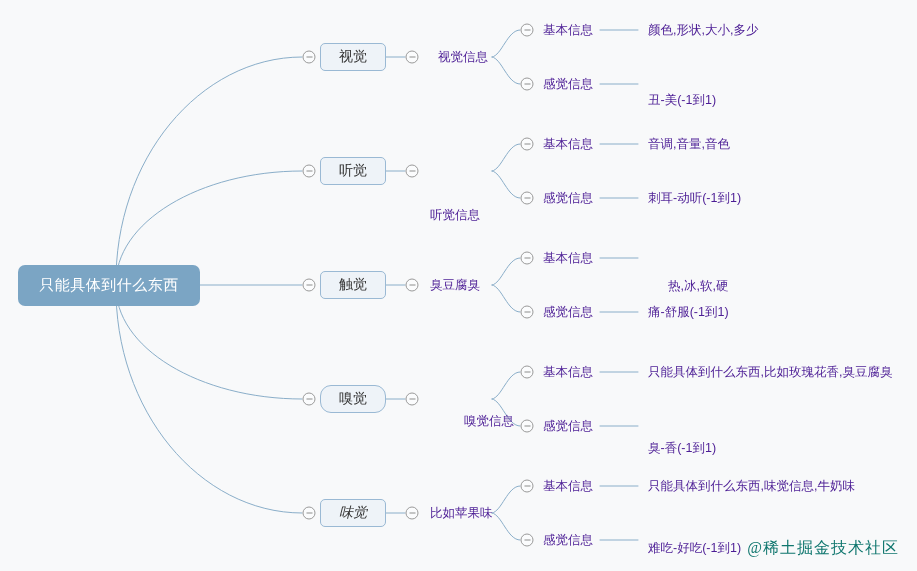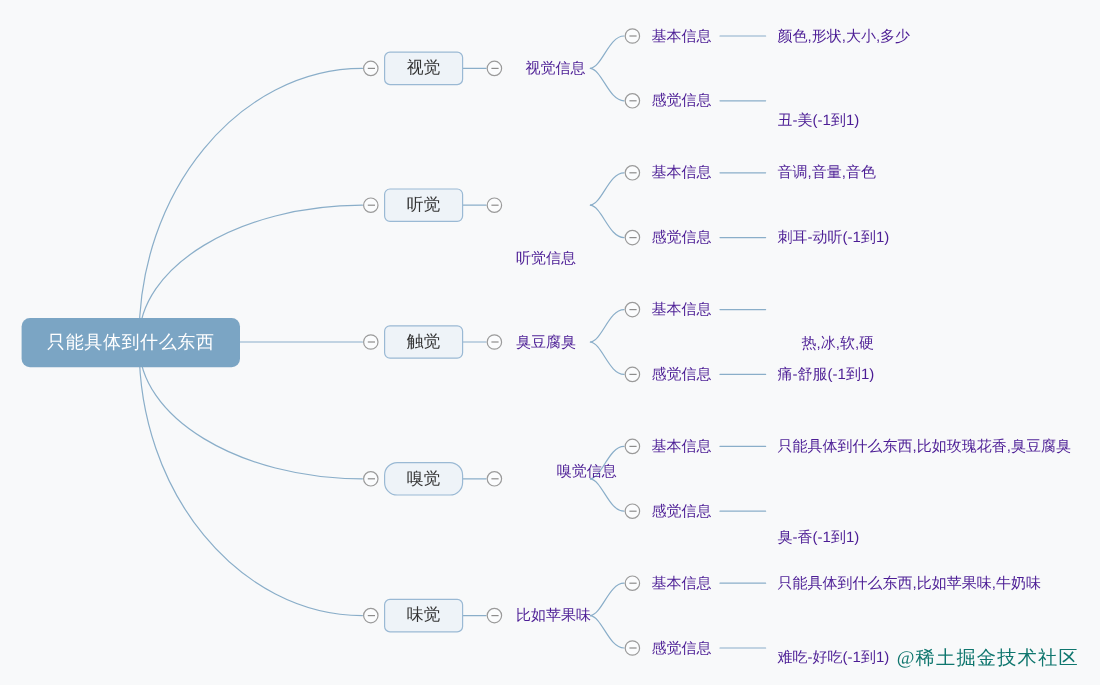--- a/index.html
+++ b/index.html
@@ -184,34 +184,34 @@
         <div class="text-node sub" style="left: 430px; top: 285px;">臭豆腐臭</div>
         <div class="toggle" style="left: 527px; top: 258px;"></div>
         <div class="text-node leaf" style="left: 543px; top: 258px;">基本信息</div>
         <div class="text-node leaf" style="left: 668px; top: 258px; margin-top: 28px;">热,冰,软,硬</div>
         <div class="toggle" style="left: 527px; top: 312px;"></div>
         <div class="text-node leaf" style="left: 543px; top: 312px;">感觉信息</div>
         <div class="text-node leaf" style="left: 648px; top: 312px;">痛-舒服(-1到1)</div>
         <div class="toggle" style="left: 309px; top: 399px;"></div>
         <div class="branch-node" style="left: 320px; top: 385px; border-radius: 11px;">嗅觉</div>
         <div class="toggle" style="left: 412px; top: 399px;"></div>
-        <div class="text-node sub" style="left: 430px; top: 393px; padding-left: 34px;">嗅觉信息</div>
+        <div class="text-node sub" style="left: 430px; top: 421px; padding-left: 34px;">嗅觉信息</div>
         <div class="toggle" style="left: 527px; top: 372px;"></div>
         <div class="text-node leaf" style="left: 543px; top: 372px;">基本信息</div>
         <div class="text-node leaf" style="left: 648px; top: 372px;">只能具体到什么东西,比如玫瑰花香,臭豆腐臭</div>
         <div class="toggle" style="left: 527px; top: 426px;"></div>
         <div class="text-node leaf" style="left: 543px; top: 426px;">感觉信息</div>
         <div class="text-node leaf" style="left: 648px; top: 426px; margin-top: 22px;">臭-香(-1到1)</div>
         <div class="toggle" style="left: 309px; top: 513px;"></div>
-        <div class="branch-node" style="left: 320px; top: 499px;">味觉</div>
+        <div class="branch-node" style="left: 320px; top: 499px; font-style: italic;">味觉</div>
         <div class="toggle" style="left: 412px; top: 513px;"></div>
         <div class="text-node sub" style="left: 430px; top: 513px;">比如苹果味</div>
         <div class="toggle" style="left: 527px; top: 486px;"></div>
         <div class="text-node leaf" style="left: 543px; top: 486px;">基本信息</div>
-        <div class="text-node leaf" style="left: 648px; top: 486px;">只能具体到什么东西,比如苹果味,牛奶味</div>
+        <div class="text-node leaf" style="left: 648px; top: 486px;">只能具体到什么东西,味觉信息,牛奶味</div>
         <div class="toggle" style="left: 527px; top: 540px;"></div>
         <div class="text-node leaf" style="left: 543px; top: 540px;">感觉信息</div>
         <div class="text-node leaf" style="left: 648px; top: 548px;">难吃-好吃(-1到1)</div>
       </div>
 
     <div class="watermark">@稀土掘金技术社区</div>
 
   </div>
 </div>
 

